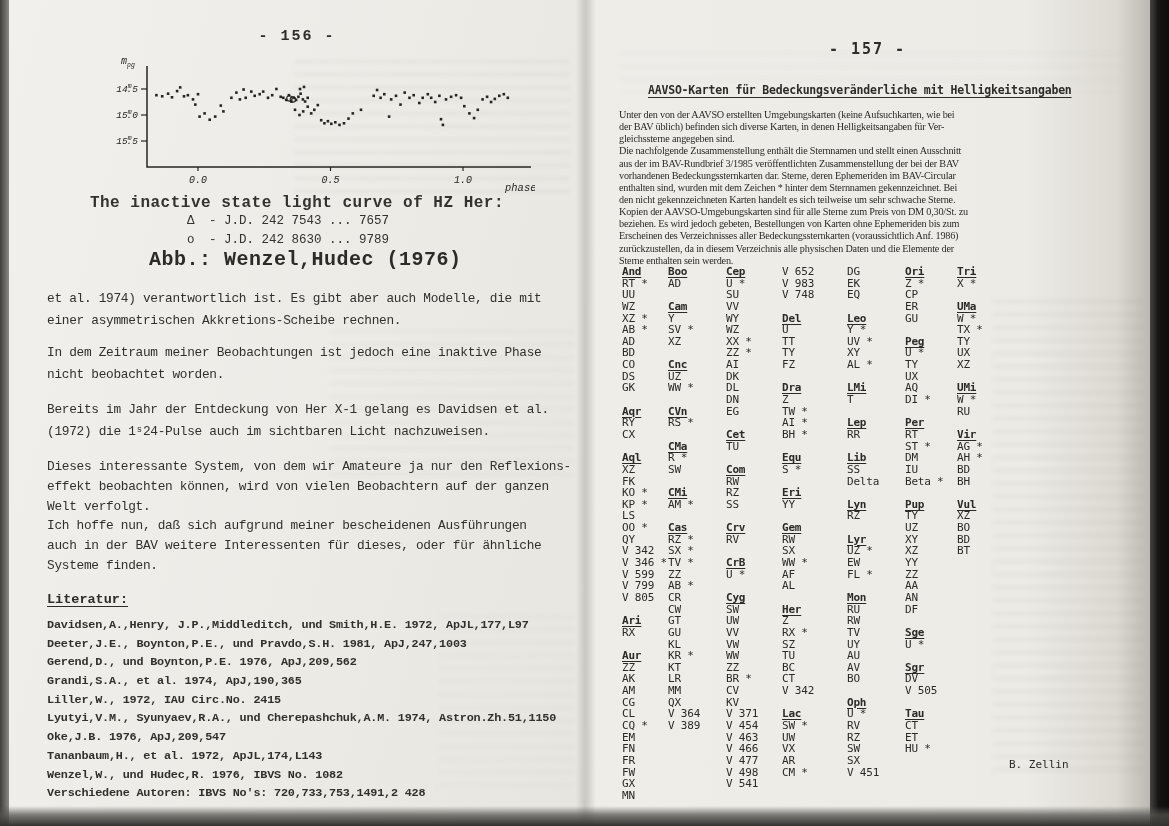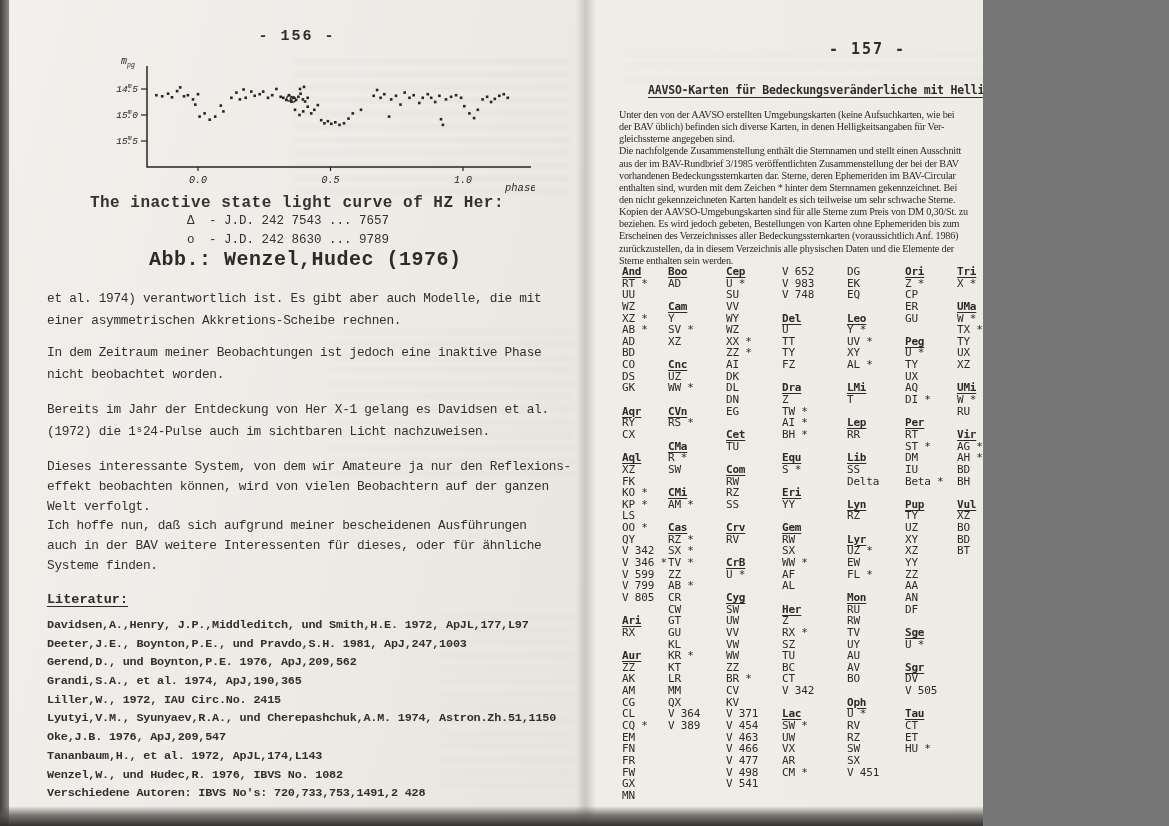--- a/index.html
+++ b/index.html
@@ -1,16 +1,16 @@
 <!DOCTYPE html>
 <html><head>
 <meta charset="utf-8">
 <style>
   html,body{margin:0;padding:0;background:#777;}
-  .scan{position:relative;width:983px;height:826px;overflow:hidden;
+  .scan{position:relative;width:1169px;height:826px;overflow:hidden;
         background:#e9e7e2;font-family:"Liberation Mono",monospace;}
   .page{position:absolute;top:0;height:826px;}
   .page-left{left:9px;width:576px;
     background:linear-gradient(105deg,#f1f0ec 0%,#edebe6 55%,#e7e5e0 100%);}
   .page-right{left:585px;width:565px;
     background:linear-gradient(90deg,#eeedе8 0%,#edebe6 78%,#dddad4 94%,#bcb9b2 100%);
     background:linear-gradient(90deg,#eeede8 0%,#edebe6 78%,#dddad4 94%,#bcb9b2 100%);
     font-family:"DejaVu Sans Mono",monospace;}
   .edge-left{position:absolute;left:0;top:0;width:9px;height:826px;
     background:linear-gradient(90deg,#3f3e3b,#8b8984);}

